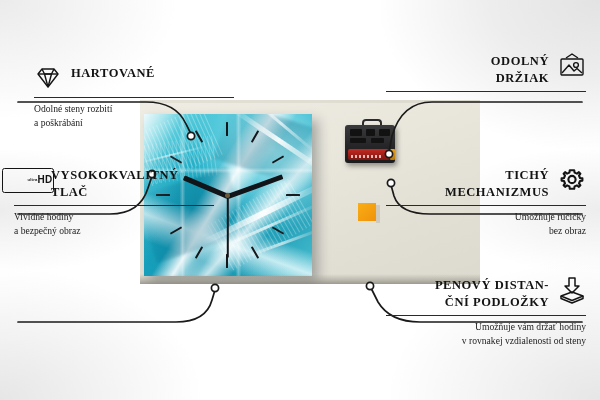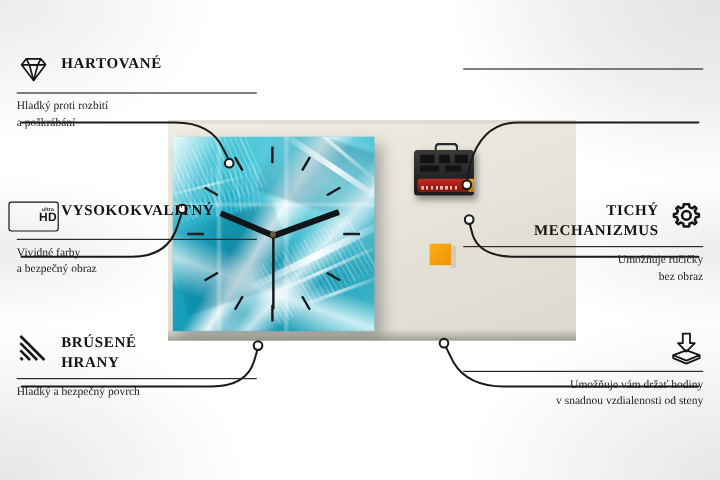--- a/index.html
+++ b/index.html
@@ -95,21 +95,21 @@
   .feat-head{display:flex;align-items:flex-start;gap:9px;}
   .feat.right .feat-head{flex-direction:row-reverse;}
   .feat-title{font-family:"Liberation Serif",serif;font-weight:700;font-size:12.5px;
     letter-spacing:.55px;line-height:1.32;color:#131313;text-transform:uppercase;padding-top:1px;}
   .feat-icon{flex:0 0 auto;width:28px;height:28px;display:flex;align-items:center;justify-content:center;}
   .feat-icon svg{display:block;}
   .feat-rule{height:1px;background:#2a2a2a;margin:5px 0 4px 0;width:100%;}
   .feat-desc{font-family:"Liberation Serif",serif;font-size:9.6px;line-height:1.42;color:#222;}
 
   .hd-badge{width:26px;height:23px;border:1.6px solid #141414;border-radius:2.5px;
-    display:flex;flex-direction:column;align-items:center;justify-content:center;line-height:1;padding-left:24px;}
+    display:flex;flex-direction:row;align-items:center;justify-content:center;line-height:1;padding-left:24px;}
   .hd-ultra{font-family:"Liberation Sans",sans-serif;font-size:4.2px;font-weight:700;letter-spacing:.2px;color:#141414;}
   .hd-main{font-family:"Liberation Sans",sans-serif;font-size:10px;font-weight:700;letter-spacing:.3px;color:#141414;margin-top:.5px;}
 </style>
 </head>
 <body>
 
 <div id="stage">
 
   <div class="bg-grad bg-tl"></div>
   <div class="bg-grad bg-tr"></div>
@@ -201,87 +201,82 @@
     <g fill="#ffffff" stroke="#1a1a1a" stroke-width="1.7">
       <circle cx="191" cy="136" r="3.6"></circle>
       <circle cx="152" cy="174" r="3.6"></circle>
       <circle cx="215" cy="288" r="3.6"></circle>
       <circle cx="389" cy="154" r="3.6"></circle>
       <circle cx="391" cy="183" r="3.6"></circle>
       <circle cx="370" cy="286" r="3.6"></circle>
     </g>
   </svg>
 
-  <div class="feat left" style="top:44px;">
+  <div class="feat left" style="top:64px;margin-left:20px;">
     <div class="feat-head">
       <div class="feat-icon">
         <svg width="28" height="24" viewBox="0 0 28 24">
           <g fill="none" stroke="#141414" stroke-width="1.4" stroke-linejoin="round">
             <path d="M4,8 L8,3 L20,3 L24,8 L14,21 Z"></path>
             <path d="M4,8 L24,8"></path>
               <path d="M8,3 L10.5,8 L14,21"></path>
               <path d="M20,3 L17.5,8 L14,21"></path>
             <path d="M10.5,8 L17.5,8"></path>
           </g>
         </svg>
       </div>
       <div class="feat-title">
         <div>HARTOVANÉ</div>
       </div>
     </div>
     <div class="feat-rule"></div>
     <div class="feat-desc">
-      <div>Hladký proti rozbití</div>
+      <div>Odolné steny rozbití</div>
       <div>a poškrábání</div>
     </div>
   </div>
 
   <div class="feat left" style="top:166px;">
     <div class="feat-head">
       <div class="feat-icon">
         <div class="hd-badge">
           <span class="hd-ultra">ultra</span>
           <span class="hd-main">HD</span>
         </div>
       </div>
       <div class="feat-title">
         <div>VYSOKOKVALITNÝ</div>
+        <div>TLAČ</div>
       </div>
     </div>
     <div class="feat-rule"></div>
     <div class="feat-desc">
-      <div>Vividné farby</div>
+      <div>Vividné hodiny</div>
       <div>a bezpečný obraz</div>
     </div>
   </div>
 
-  <div class="feat left" style="top:276px;">
-    <div class="feat-head">
-      <div class="feat-icon">
-        <svg width="26" height="24" viewBox="0 0 26 24">
-          <g stroke="#141414" stroke-width="2.1" stroke-linecap="butt">
-            <path d="M2,2 L22,22"></path>
-              <path d="M2,8 L16,22"></path>
-              <path d="M2,14 L10,22"></path>
-              <path d="M2,20 L4,22"></path>
+
+  <div class="feat right" style="top:52px;">
+    <div class="feat-head">
+      <div class="feat-icon">
+        <svg width="28" height="26" viewBox="0 0 28 26">
+          <g fill="none" stroke="#141414" stroke-width="1.4" stroke-linejoin="round">
+            <path d="M8,5 L14,1 L20,5"></path>
+            <rect x="3" y="6" width="22" height="16" rx="1"></rect>
+            <circle cx="18" cy="12" r="2.4"></circle>
+            <path d="M4,20 L11,12 L16,18 L19,15.5 L24,20"></path>
           </g>
         </svg>
       </div>
       <div class="feat-title">
-        <div>BRÚSENÉ</div>
-        <div>HRANY</div>
-      </div>
-    </div>
-    <div class="feat-rule"></div>
-    <div class="feat-desc">
-      <div>Hladký a bezpečný povrch</div>
-    </div>
-  </div>
-
-  <div class="feat right" style="top:52px;">
+        <div>ODOLNÝ</div>
+        <div>DRŽIAK</div>
+      </div>
+    </div>
     <div class="feat-rule"></div>
   </div>
 
   <div class="feat right" style="top:166px;">
     <div class="feat-head">
       <div class="feat-icon">
         <svg width="28" height="28" viewBox="0 0 28 28">
           <g fill="none" stroke="#141414" stroke-width="2.1" stroke-linejoin="round" stroke-linecap="round">
             <path d="M14,4.2 L16.2,4.2 L16.6,6.6 L18.9,7.6 L20.9,6.2 L22.4,7.7 L21,9.7 L22,12 L24.4,12.4 L24.4,14.6
                      L22,15 L21,17.3 L22.4,19.3 L20.9,20.8 L18.9,19.4 L16.6,20.4 L16.2,22.8 L14,22.8
@@ -307,21 +302,25 @@
     <div class="feat-head">
       <div class="feat-icon">
         <svg width="28" height="28" viewBox="0 0 28 28">
           <g fill="none" stroke="#141414" stroke-width="1.5" stroke-linejoin="round">
             <path d="M11,2 L17,2 L17,10 L21,10 L14,17 L7,10 L11,10 Z"></path>
             <path d="M14,16 L25,20 L14,24.5 L3,20 Z"></path>
             <path d="M3,20 L3,22.5 L14,27 L25,22.5 L25,20"></path>
           </g>
         </svg>
       </div>
+      <div class="feat-title">
+        <div>PENOVÝ DISTAN-</div>
+        <div>ČNÍ PODLOŽKY</div>
+      </div>
     </div>
     <div class="feat-rule"></div>
     <div class="feat-desc">
       <div>Umožňuje vám držať hodiny</div>
-      <div>v snadnou vzdialenosti od steny</div>
+      <div>v rovnakej vzdialenosti od steny</div>
     </div>
   </div>
 
 </div>
 
 </body></html>

